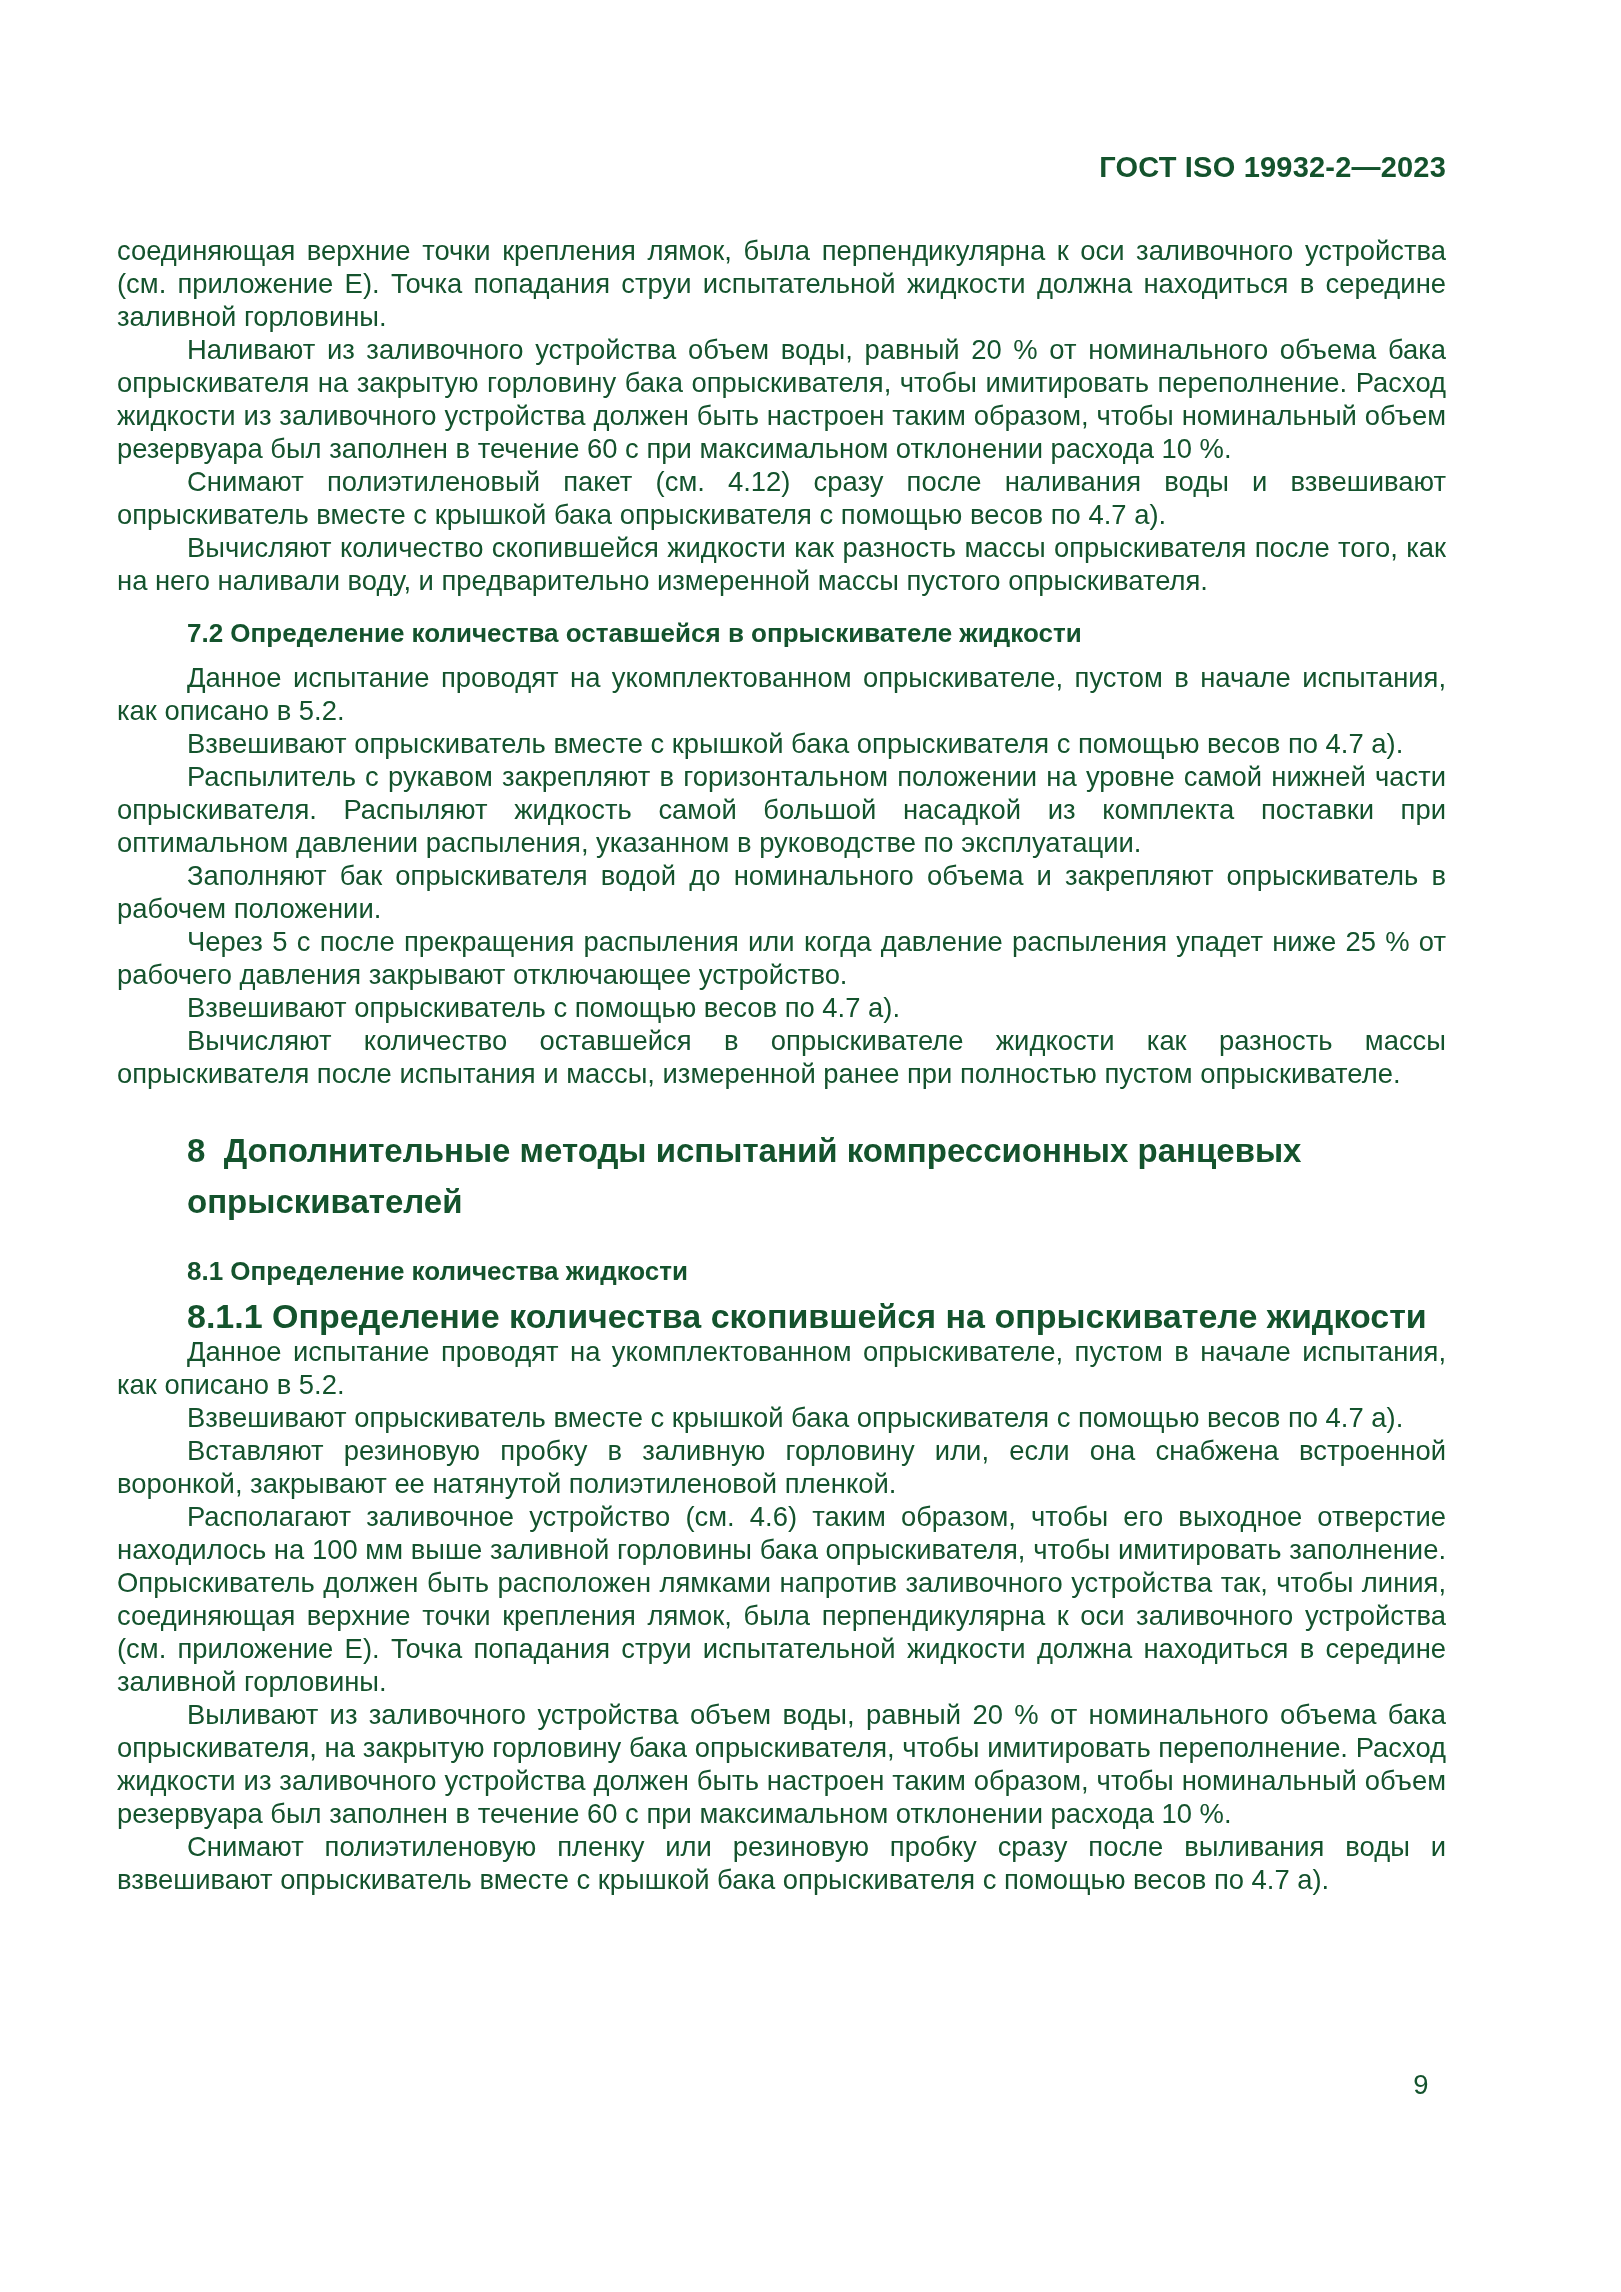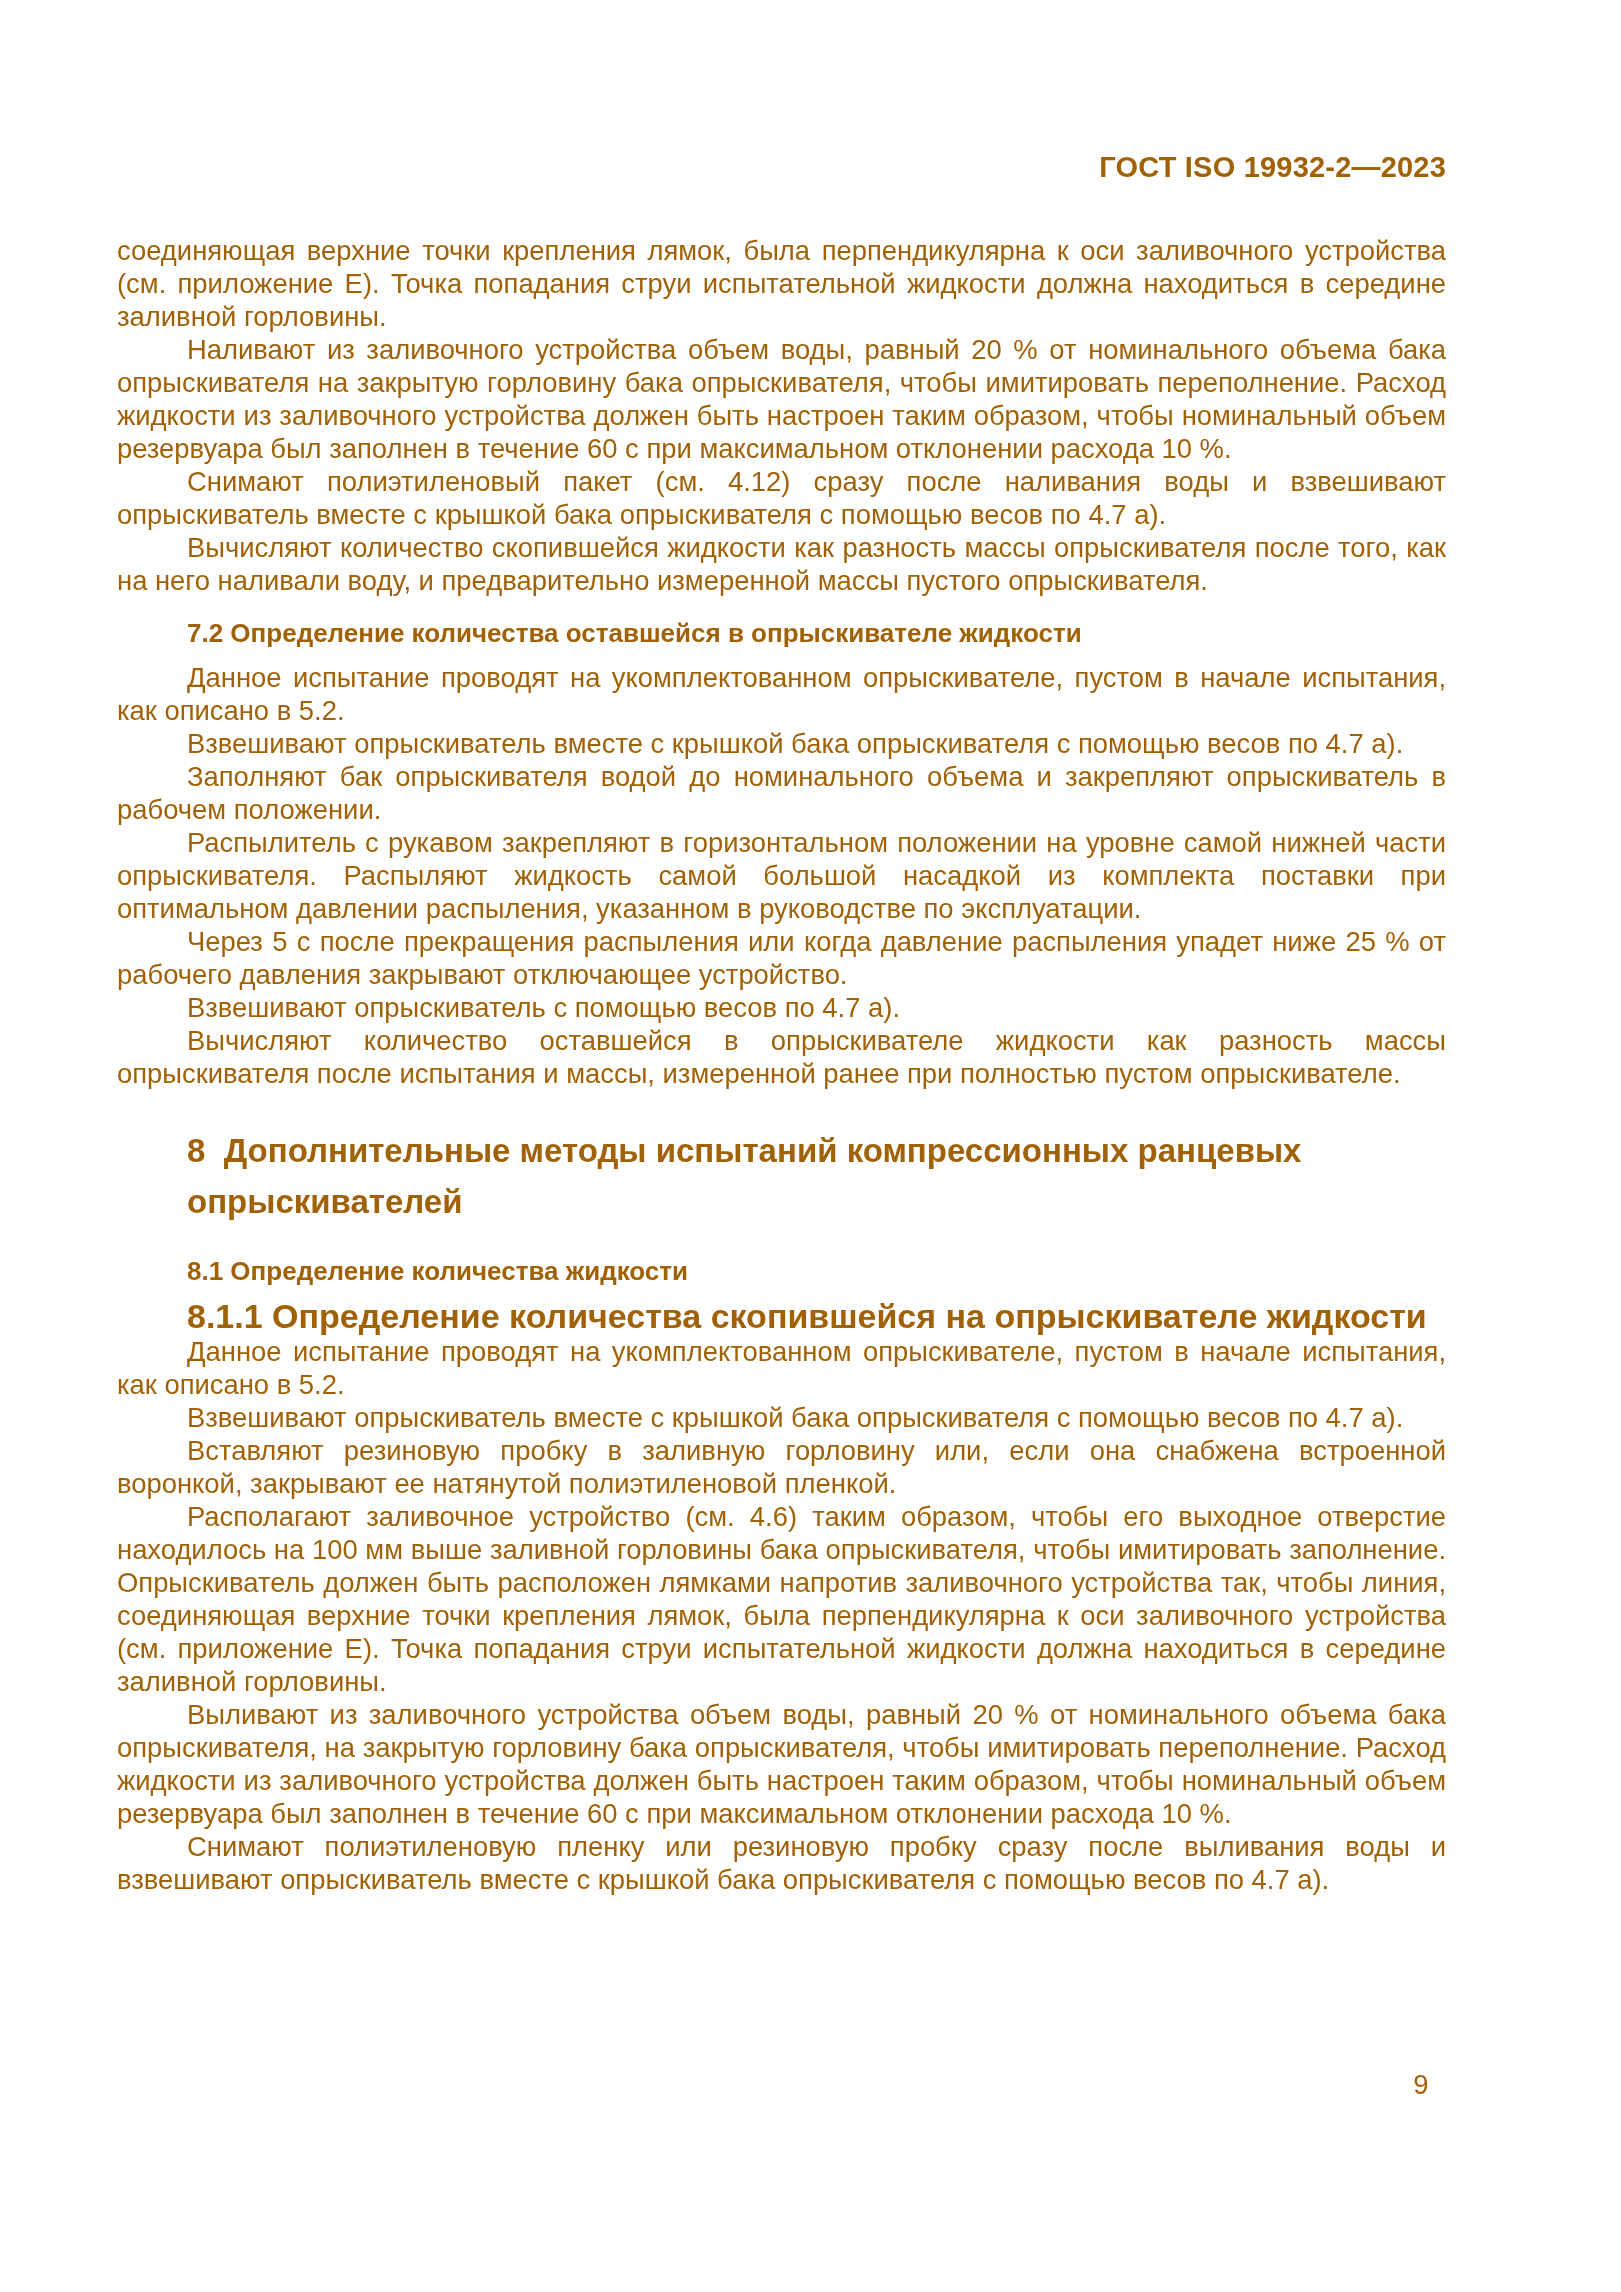--- a/index.html
+++ b/index.html
@@ -5,21 +5,21 @@
   html, body {
     margin: 0;
     padding: 0;
     background: #ffffff;
   }
   .page {
     position: relative;
     width: 1621px;
     height: 2293px;
     background: #ffffff;
-    color: #a16207;
+    color: #14532d;
     font-family: "Liberation Sans", sans-serif;
     overflow: hidden;
   }
   .col {
     position: absolute;
     left: 117px;
     top: 0;
     width: 1329px;
   }
   .running-header {
@@ -87,22 +87,22 @@
 
     <p class="body cont first">соединяющая верхние точки крепления лямок, была перпендикулярна к оси заливочного устройства (см. приложение Е). Точка попадания струи испытательной жидкости должна находиться в середине заливной горловины.</p>
     <p class="body">Наливают из заливочного устройства объем воды, равный 20 % от номинального объема бака опрыскивателя на закрытую горловину бака опрыскивателя, чтобы имитировать переполнение. Расход жидкости из заливочного устройства должен быть настроен таким образом, чтобы номинальный объем резервуара был заполнен в течение 60 с при максимальном отклонении расхода 10 %.</p>
     <p class="body">Снимают полиэтиленовый пакет (см. 4.12) сразу после наливания воды и взвешивают опрыскиватель вместе с крышкой бака опрыскивателя с помощью весов по 4.7 а).</p>
     <p class="body">Вычисляют количество скопившейся жидкости как разность массы опрыскивателя после того, как на него наливали воду, и предварительно измеренной массы пустого опрыскивателя.</p>
 
     <h2 class="h-sub">7.2 Определение количества оставшейся в опрыскивателе жидкости</h2>
 
     <p class="body">Данное испытание проводят на укомплектованном опрыскивателе, пустом в начале испытания, как описано в 5.2.</p>
     <p class="body">Взвешивают опрыскиватель вместе с крышкой бака опрыскивателя с помощью весов по 4.7 а).</p>
+    <p class="body">Распылитель с рукавом закрепляют в горизонтальном положении на уровне самой нижней части опрыскивателя. Распыляют жидкость самой большой насадкой из комплекта поставки при оптимальном давлении распыления, указанном в руководстве по эксплуатации.</p>
     <p class="body">Заполняют бак опрыскивателя водой до номинального объема и закрепляют опрыскиватель в рабочем положении.</p>
-    <p class="body">Распылитель с рукавом закрепляют в горизонтальном положении на уровне самой нижней части опрыскивателя. Распыляют жидкость самой большой насадкой из комплекта поставки при оптимальном давлении распыления, указанном в руководстве по эксплуатации.</p>
     <p class="body">Через 5 с после прекращения распыления или когда давление распыления упадет ниже 25 % от рабочего давления закрывают отключающее устройство.</p>
     <p class="body">Взвешивают опрыскиватель с помощью весов по 4.7 а).</p>
     <p class="body">Вычисляют количество оставшейся в опрыскивателе жидкости как разность массы опрыскивателя после испытания и массы, измеренной ранее при полностью пустом опрыскивателе.</p>
 
     <h1 class="h-main">8&nbsp; Дополнительные методы испытаний компрессионных ранцевых опрыскивателей</h1>
 
     <h2 class="h-sub mt28">8.1 Определение количества жидкости</h2>
 
     <h3 class="h-subsub">8.1.1 Определение количества скопившейся на опрыскивателе жидкости</h3>
 

